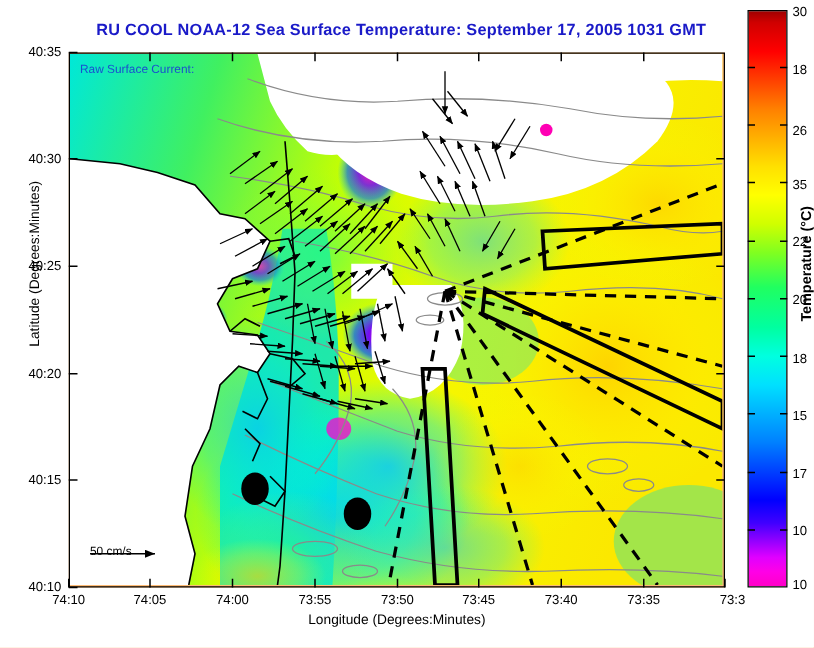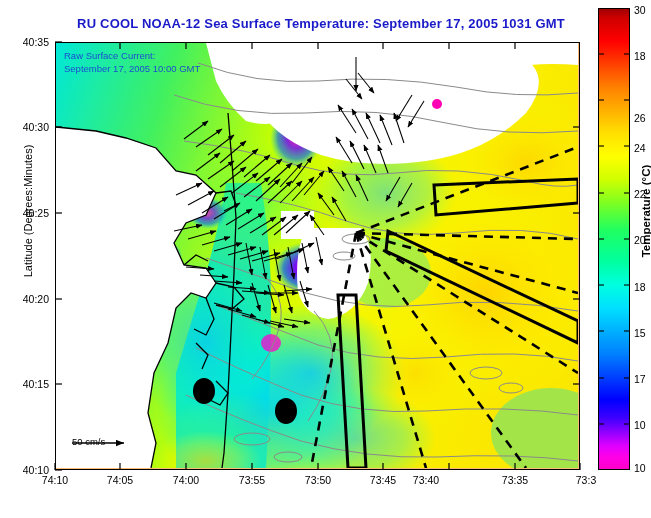--- a/index.html
+++ b/index.html
@@ -298,21 +298,20 @@
       </g>
 
       <g>
         <ellipse cx="148" cy="348" rx="11" ry="13" fill="#000"></ellipse>
         <ellipse cx="230" cy="368" rx="11" ry="13" fill="#000"></ellipse>
       </g>
     </svg>
 
     <div class="annot">
       <div>Raw Surface Current:</div>
-      <div>September 17, 2005 10:00 GMT</div>
     </div>
 
     <div class="veckey">
       <div class="vk-label">50 cm/s</div>
       <svg width="80" height="16">
         <defs>
           <marker id="arw2" markerWidth="9" markerHeight="9" refX="8" refY="3.2" orient="auto" markerUnits="userSpaceOnUse">
             <path d="M0,0 L8,3.2 L0,6.4 z" fill="#000"></path>
           </marker>
         </defs>
@@ -354,34 +353,35 @@
     </g>
   </svg>
 
   <div class="xticklabels">
     <span style="left:55px">74:10</span>
     <span style="left:120px">74:05</span>
     <span style="left:186px">74:00</span>
     <span style="left:252px">73:55</span>
     <span style="left:318px">73:50</span>
     <span style="left:383px">73:45</span>
-    <span style="left:426px">73:40</span>
+    <span style="left:449px">73:40</span>
     <span style="left:515px">73:35</span>
     <span style="left:586px">73:3</span>
   </div>
 
   <div class="yticklabels">
     <span style="top:42px">40:35</span>
     <span style="top:127px">40:30</span>
     <span style="top:213px">40:25</span>
     <span style="top:299px">40:20</span>
     <span style="top:384px">40:15</span>
     <span style="top:470px">40:10</span>
   </div>
 
+  <div class="xaxis-title">Longitude (Degrees:Minutes)</div>
   <div class="yaxis-title">Latitude (Degrees:Minutes)</div>
 
   <div class="cbar"></div>
   <svg class="cbticks">
     <g stroke="#000" stroke-width="1.1">
       <line x1="0" y1="46" x2="6" y2="46"></line>
         <line x1="26" y1="46" x2="32" y2="46"></line>
       <line x1="0" y1="92" x2="6" y2="92"></line>
         <line x1="26" y1="92" x2="32" y2="92"></line>
       <line x1="0" y1="138" x2="6" y2="138"></line>
@@ -397,22 +397,22 @@
       <line x1="0" y1="370" x2="6" y2="370"></line>
         <line x1="26" y1="370" x2="32" y2="370"></line>
       <line x1="0" y1="416" x2="6" y2="416"></line>
         <line x1="26" y1="416" x2="32" y2="416"></line>
     </g>
   </svg>
 
   <div class="cbticklabels">
     <span style="top:10px">30</span>
     <span style="top:56px">18</span>
-    <span style="top:118px">26</span>
-    <span style="top:148px">24</span>
+    <span style="top:105px">26</span>
+    <span style="top:148px">35</span>
     <span style="top:194px">22</span>
     <span style="top:240px">20</span>
     <span style="top:287px">18</span>
     <span style="top:333px">15</span>
     <span style="top:379px">17</span>
     <span style="top:425px">10</span>
     <span style="top:468px">10</span>
   </div>
 
   <div class="cbtitle">Temperature (°C)</div>

